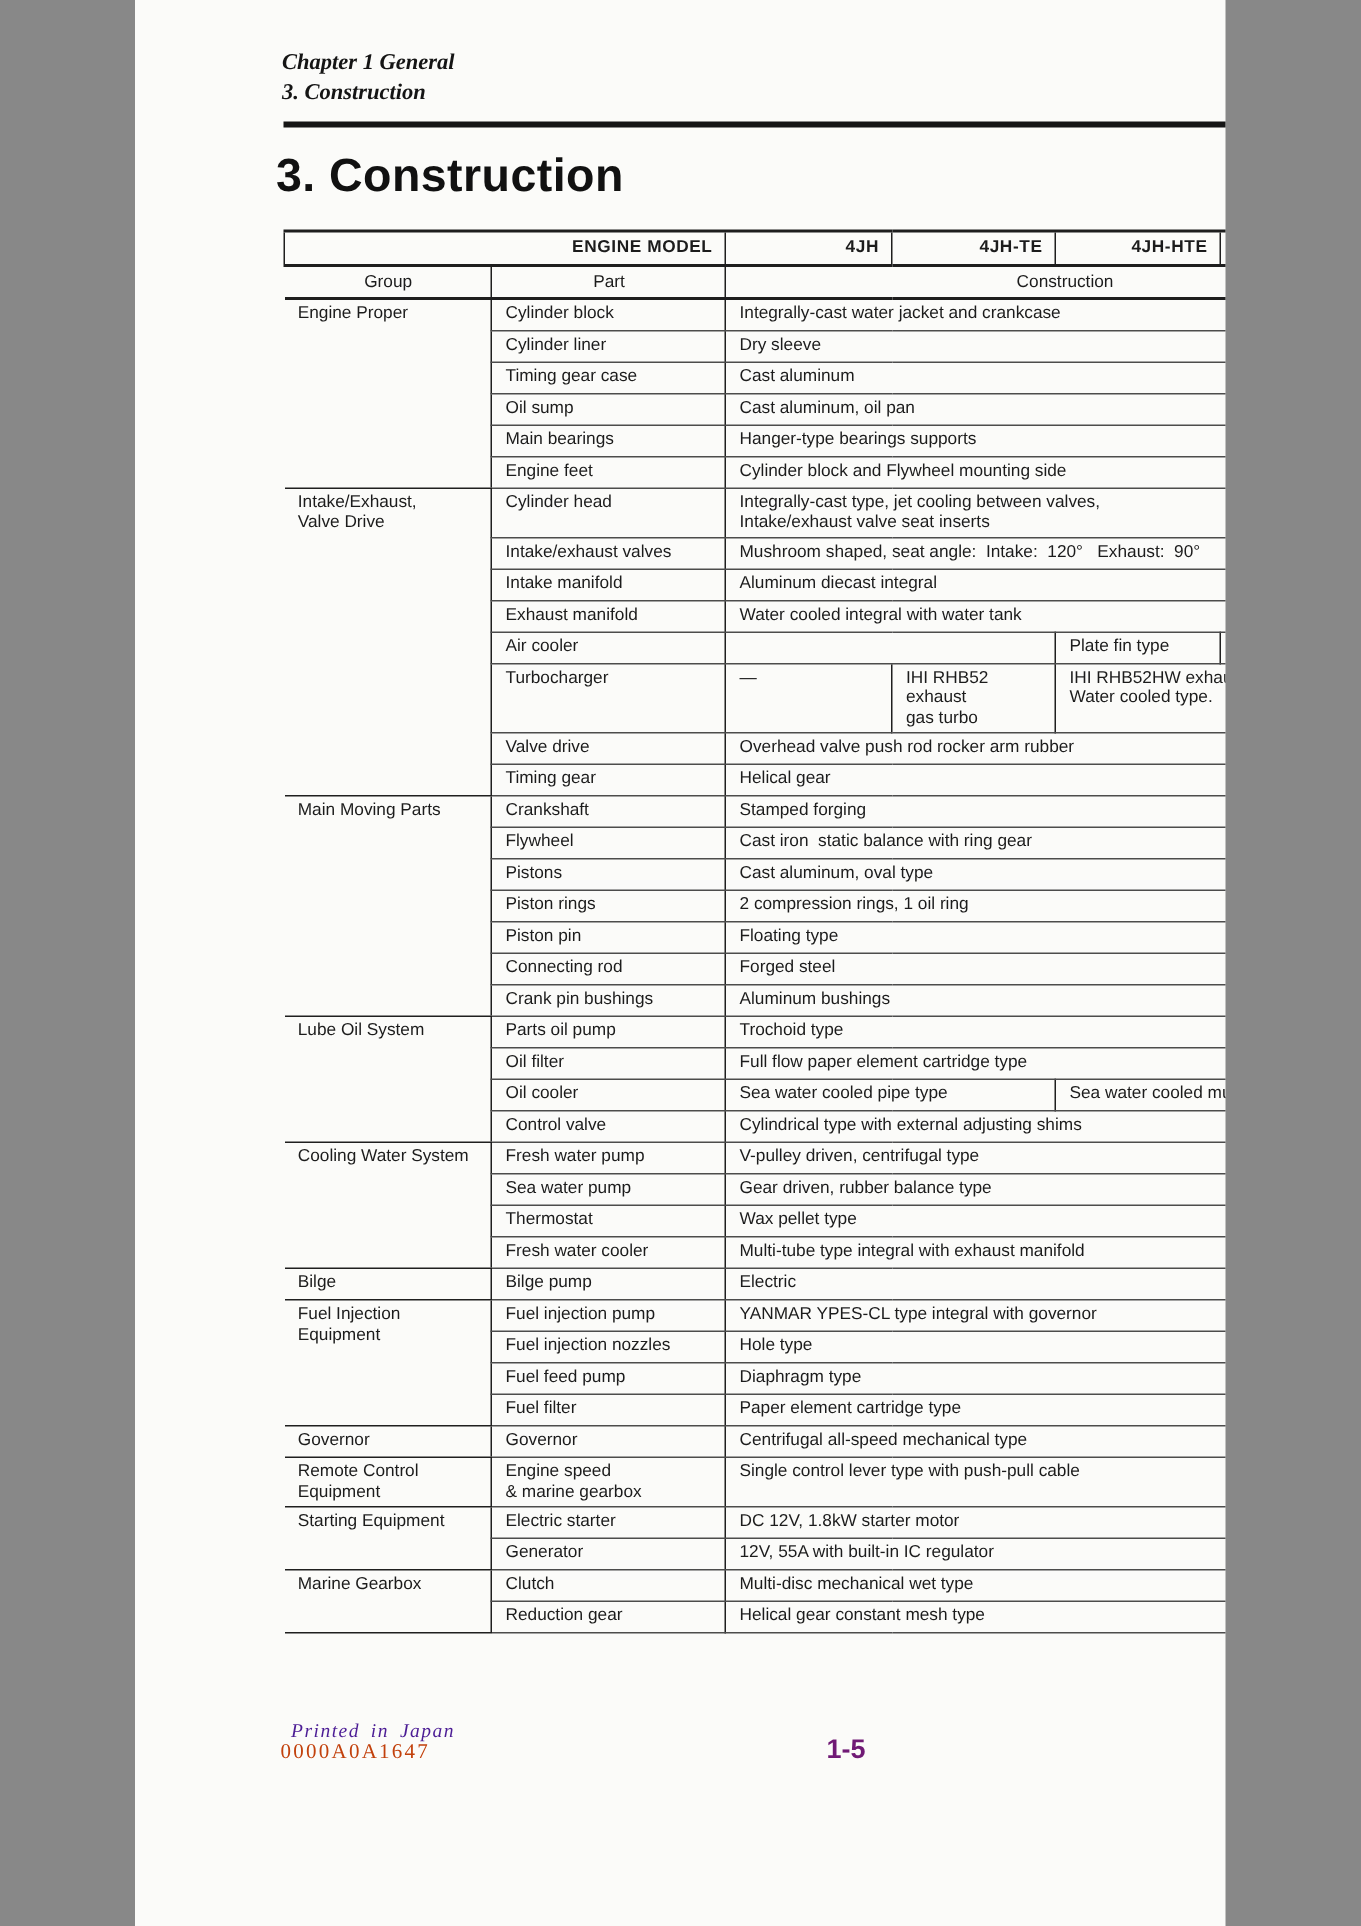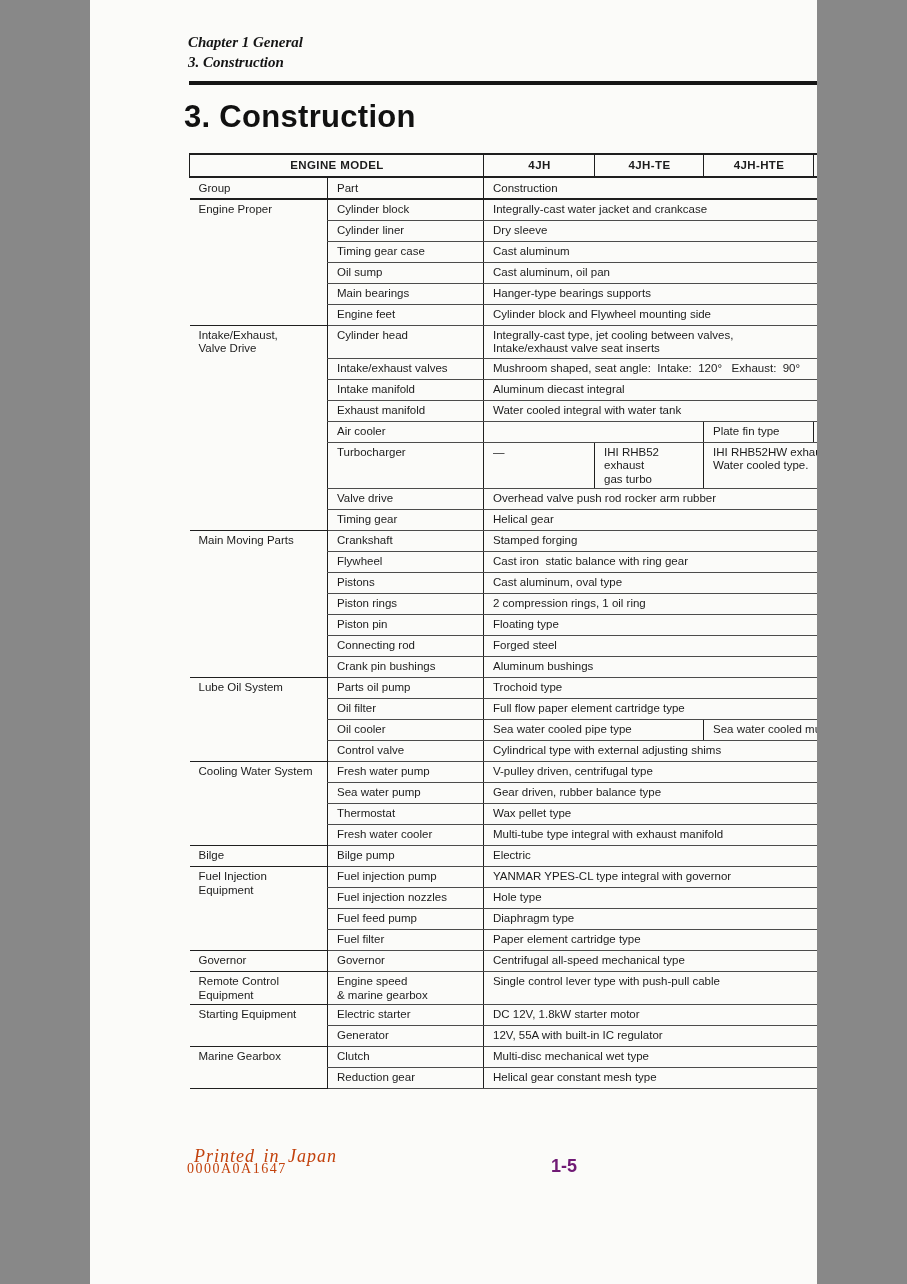--- a/index.html
+++ b/index.html
@@ -53,30 +53,30 @@
     white-space: pre-wrap;
     font-weight: normal;
     text-align: left;
     overflow: hidden;
   }
   
   tr.hrow1 th {
     height: 16px;
     border-top: 2px solid #1e1e1e;
     border-bottom: 2px solid #1e1e1e;
-    text-align: center; vertical-align: middle;
+    text-align: right; vertical-align: middle;
     font-weight: bold; letter-spacing: 0.4px;
   }
   tr.hrow1 th.engine-model { border-left: 1.5px solid #1e1e1e; }
   tr.hrow1 th.model { border-left: 1.5px solid #1e1e1e; }
   tr.hrow1 th.model:last-child { border-right: 1.5px solid #1e1e1e; }
   tr.hrow2 th {
     height: 15px;
     border-bottom: 2px solid #1e1e1e;
-    vertical-align: middle;
+    text-align: center; vertical-align: middle;
   }
   tr.hrow2 th.part-h { border-left: 1.5px solid #1e1e1e; border-right: 1.5px solid #1e1e1e; }
   tr.hrow2 th.cons-h { border-right: 1.5px solid #1e1e1e; }
   
   table.spec tbody tr { height: 21px; }
   table.spec tbody td { border-bottom: 1px solid #4c4c4c; }
   td.group-cell {
     border-bottom: 1.5px solid #1f1f1f !important;
     padding-left: 8px;
   }
@@ -86,22 +86,22 @@
     border-right: 1.5px solid #1f1f1f;
     padding-left: 11px;
   }
   td.cons-cell { padding-left: 11px; }
   td.rb { border-right: 1.5px solid #1f1f1f; }
   td.center { text-align: center; vertical-align: middle; }
   
   .printed {
     position: absolute; left: 104px; top: 1146px;
     font-family: "Liberation Serif", serif;
-    font-style: italic; font-size: 18px;
-    letter-spacing: 1px; word-spacing: 3px; color: #c2410c;
+    font-style: italic; font-size: 13px;
+    letter-spacing: 1px; word-spacing: 3px; color: #4c1d95;
   }
   .code {
     position: absolute; left: 97px; top: 1161px;
     font-family: "Liberation Serif", serif;
     font-size: 14px; letter-spacing: 1.5px; color: #c2410c;
   }
   .pagenum {
     position: absolute; left: 461px; top: 1156px;
     font-size: 18px; font-weight: bold; color: #701a75;
   }

